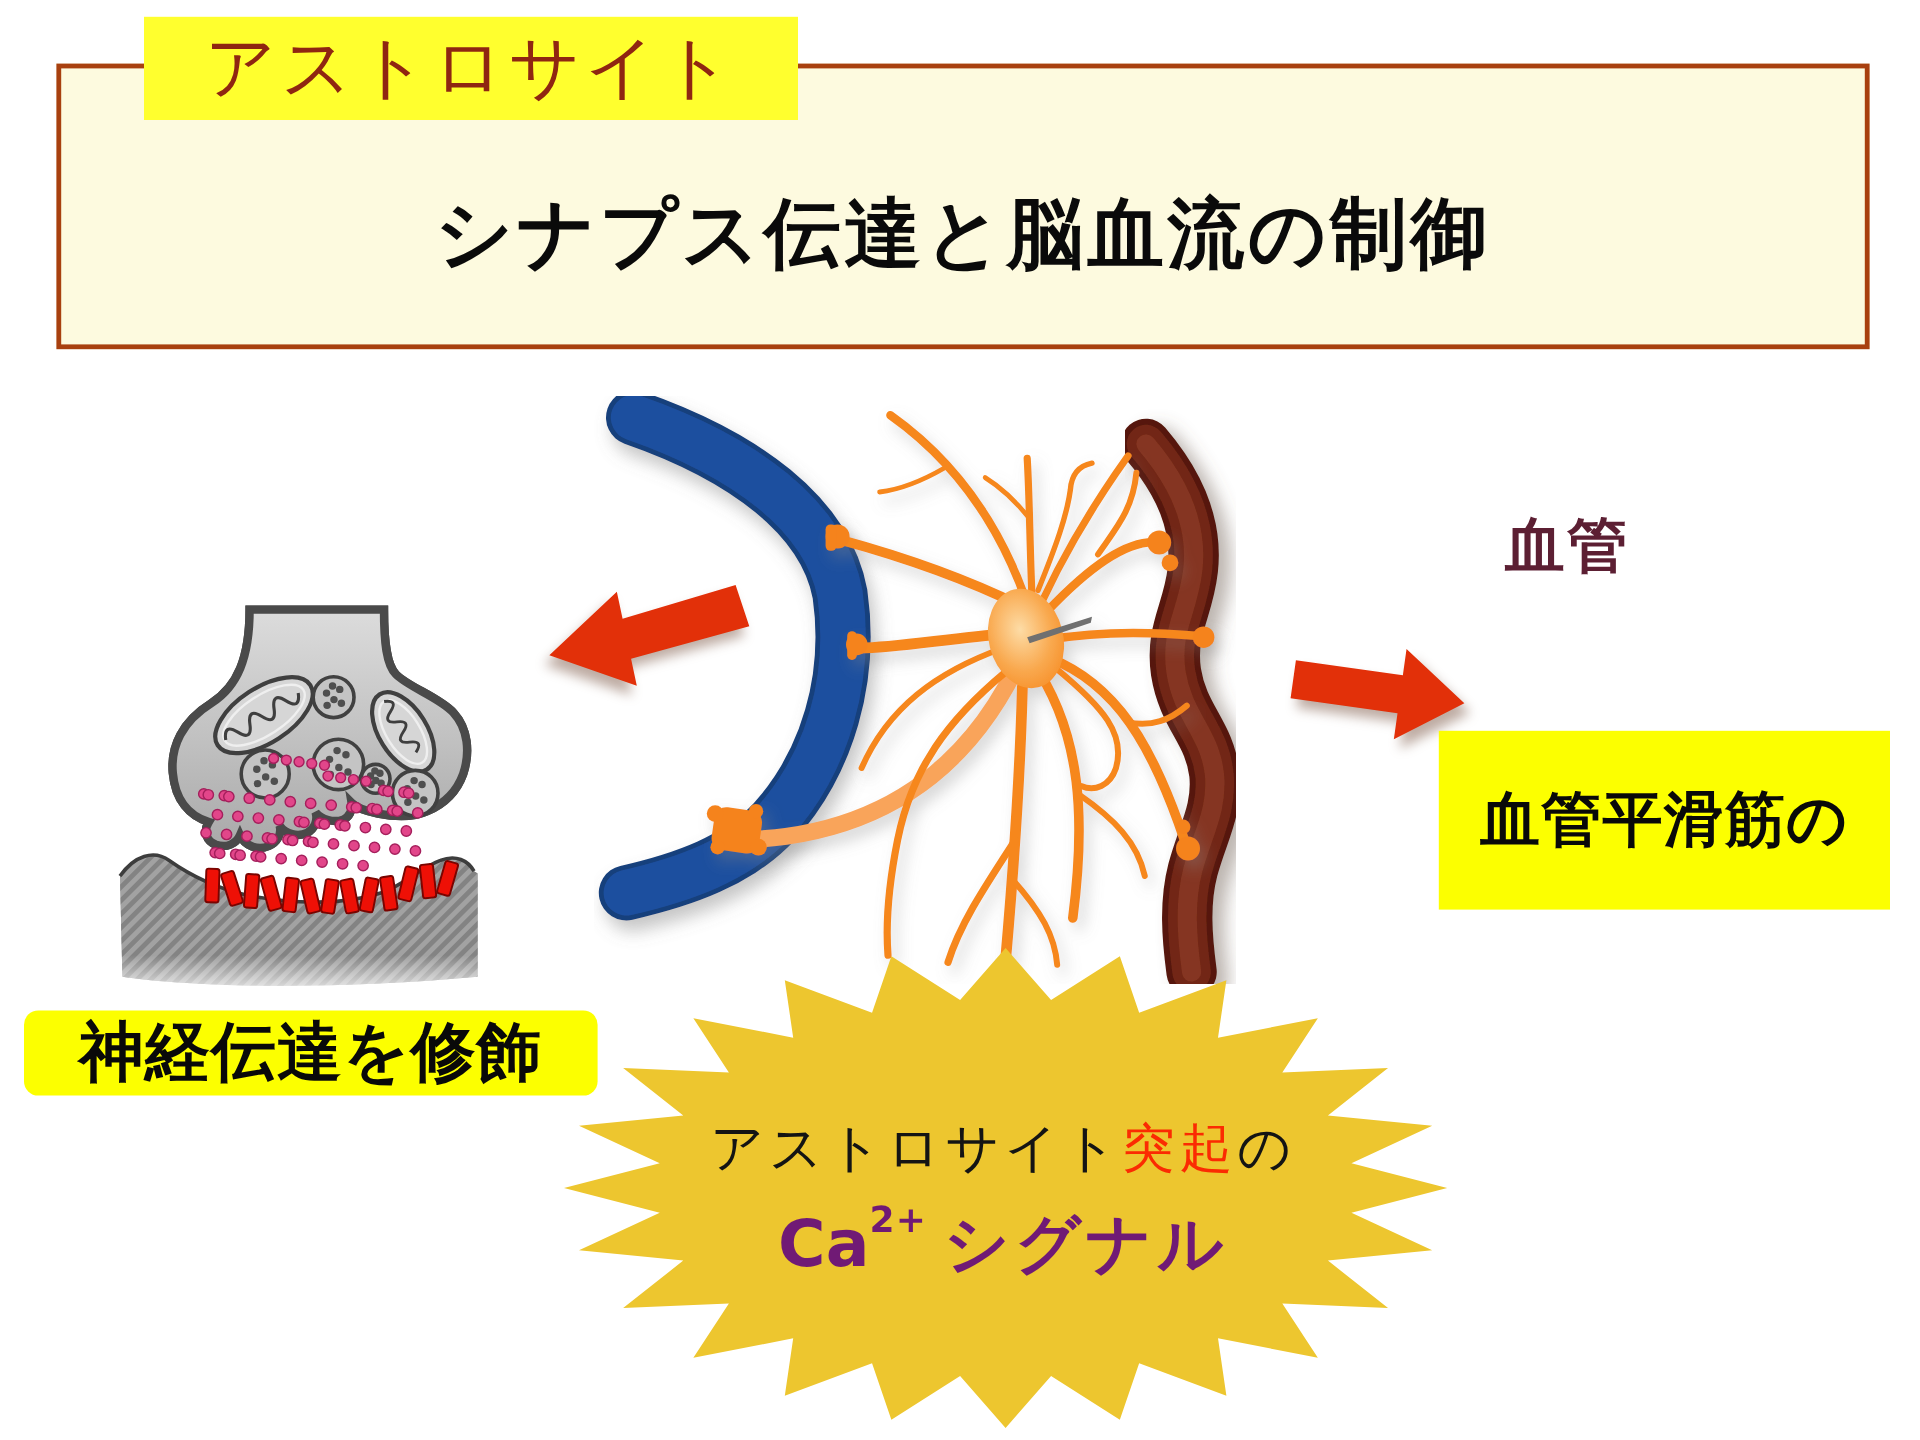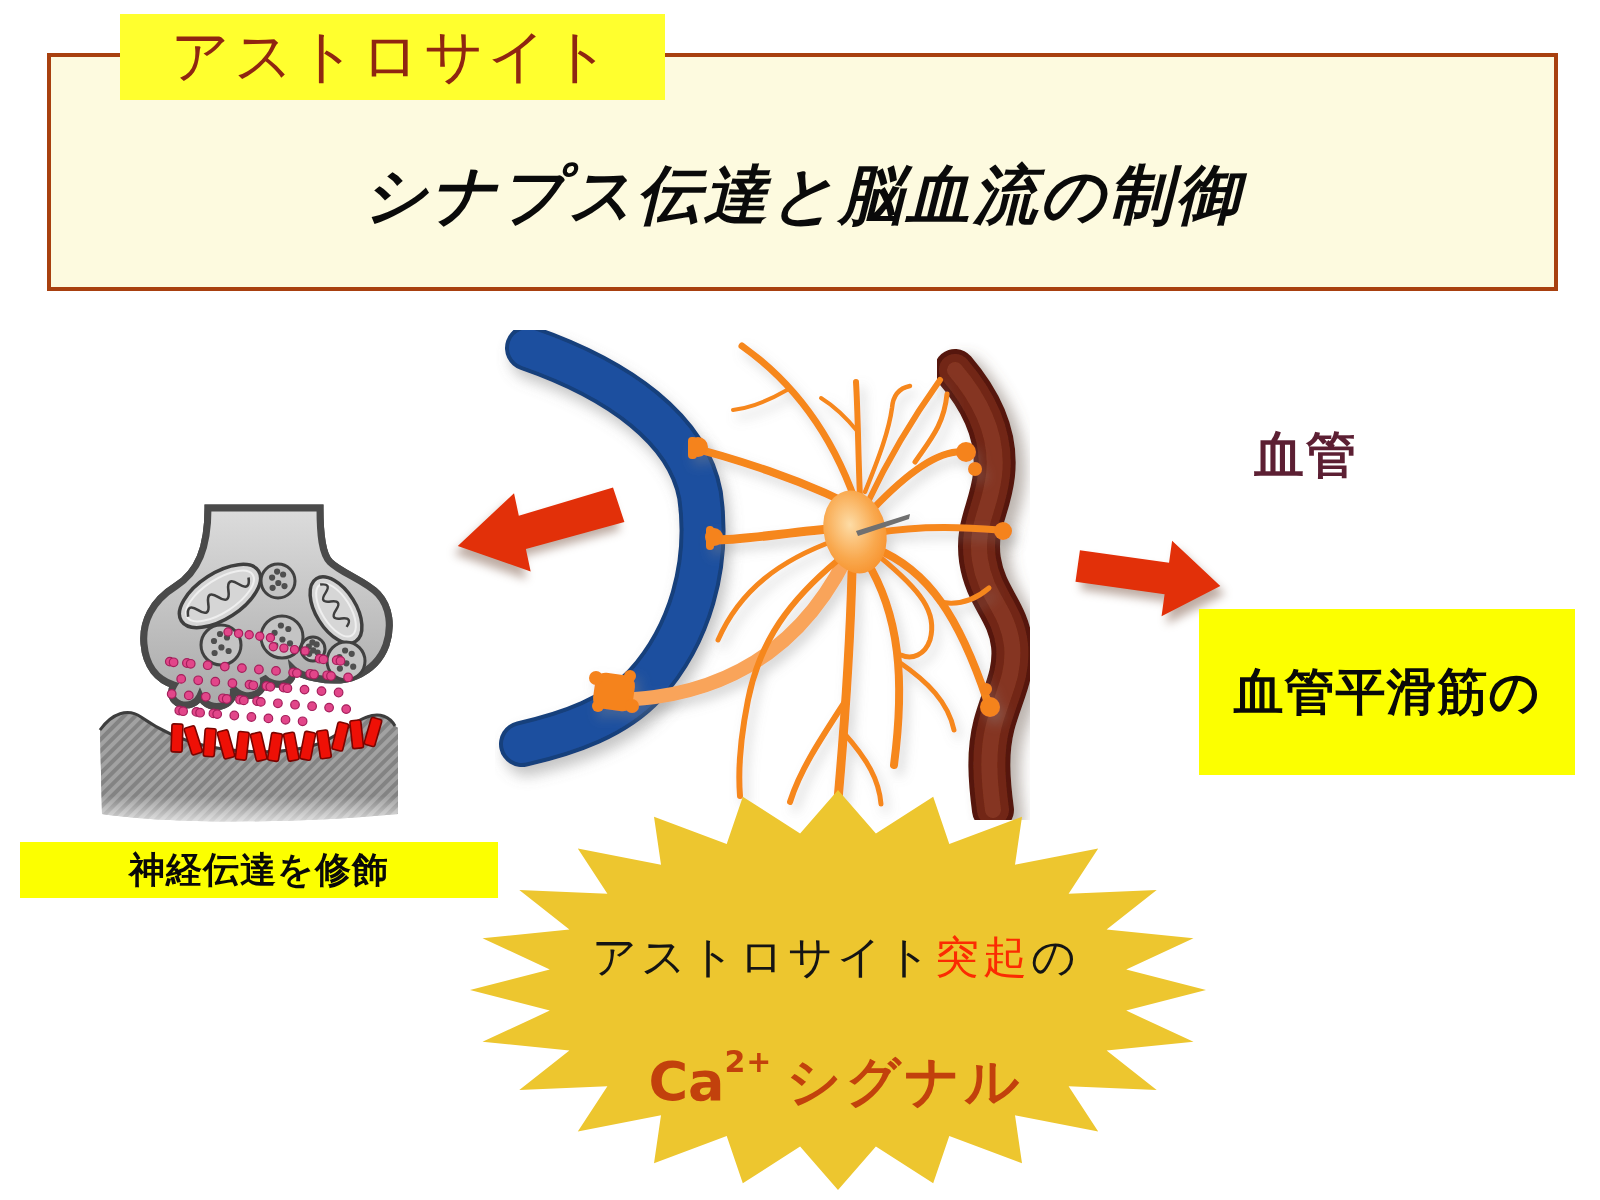--- a/index.html
+++ b/index.html
@@ -8,51 +8,51 @@
     font-family:"DejaVu Sans","Liberation Sans",sans-serif;
   }
   .abs{position:absolute;}
   
   .title-box{
     left:47px;top:53px;width:1503px;height:230px;
     background:#FDFADF;border:4px solid #A8400F;z-index:1;
   }
   .slide-title{
     left:47px;top:152px;width:1511px;text-align:center;
-    font-size:64px;font-weight:bold;color:#0a0a0a;letter-spacing:3px;z-index:2;font-style:italic;
+    font-size:64px;font-weight:bold;color:#0a0a0a;letter-spacing:3px;z-index:2;
   }
   .tag{
     left:120px;top:14px;width:545px;height:86px;background:#FFFF2E;
     display:flex;align-items:center;justify-content:center;
     font-size:58px;font-weight:500;color:#8F2611;z-index:3;letter-spacing:4px;
   }
   
   .synapse-label{left:100px;top:413px;width:320px;text-align:center;
     font-size:50px;font-weight:bold;color:#1B4CA4;letter-spacing:3px;z-index:4;}
   .vessel-label{left:1206px;top:422px;width:200px;text-align:center;
     font-size:50px;font-weight:bold;color:#5C1F33;letter-spacing:2px;z-index:4;}
   .vessel-caption{
-    left:1199px;top:609px;width:376px;height:166px;background:#FCFF00;
+    left:1199px;top:609px;width:376px;height:149px;background:#FCFF00;
     display:flex;flex-direction:column;align-items:center;justify-content:center;
     font-size:50px;font-weight:bold;color:#090909;line-height:1.42;z-index:4;letter-spacing:1px;
   }
   .synapse-caption{
-    left:20px;top:842px;width:478px;height:56px;background:#FCFF00;
+    left:20px;top:842px;width:478px;height:71px;background:#FCFF00;
     display:flex;align-items:center;justify-content:center;
-    font-size:36px;font-weight:bold;color:#090909;z-index:5;letter-spacing:1px;
+    font-size:54px;font-weight:bold;color:#090909;z-index:5;letter-spacing:1px;border-radius:12px;
   }
   
   .arrow-svg{z-index:4;filter:drop-shadow(-4px 8px 5px rgba(110,70,50,0.45));}
   .arrow-svg.right{filter:drop-shadow(5px 8px 5px rgba(110,70,50,0.45));}
   
   .burst-line1{left:455px;top:928px;width:762px;text-align:center;
     font-size:44px;font-weight:500;color:#141414;letter-spacing:4px;z-index:7;}
   .burst-line1 .hl{color:#FB2B02;}
-  .burst-line2{left:455px;top:1044px;width:762px;text-align:center;
-    font-size:54px;font-weight:bold;color:#c2410c;z-index:7;}
+  .burst-line2{left:455px;top:1000px;width:762px;text-align:center;
+    font-size:54px;font-weight:bold;color:#701a75;z-index:7;}
   .burst-line2 sup{font-size:30px;vertical-align:28px;letter-spacing:1px;}
   .burst-line2 .rest{margin-left:14px;letter-spacing:4px;}
   svg{display:block;}
 </style>
 </head>
 <body>
 
 <div class="slide">
 
   <div class="abs title-box"></div>

